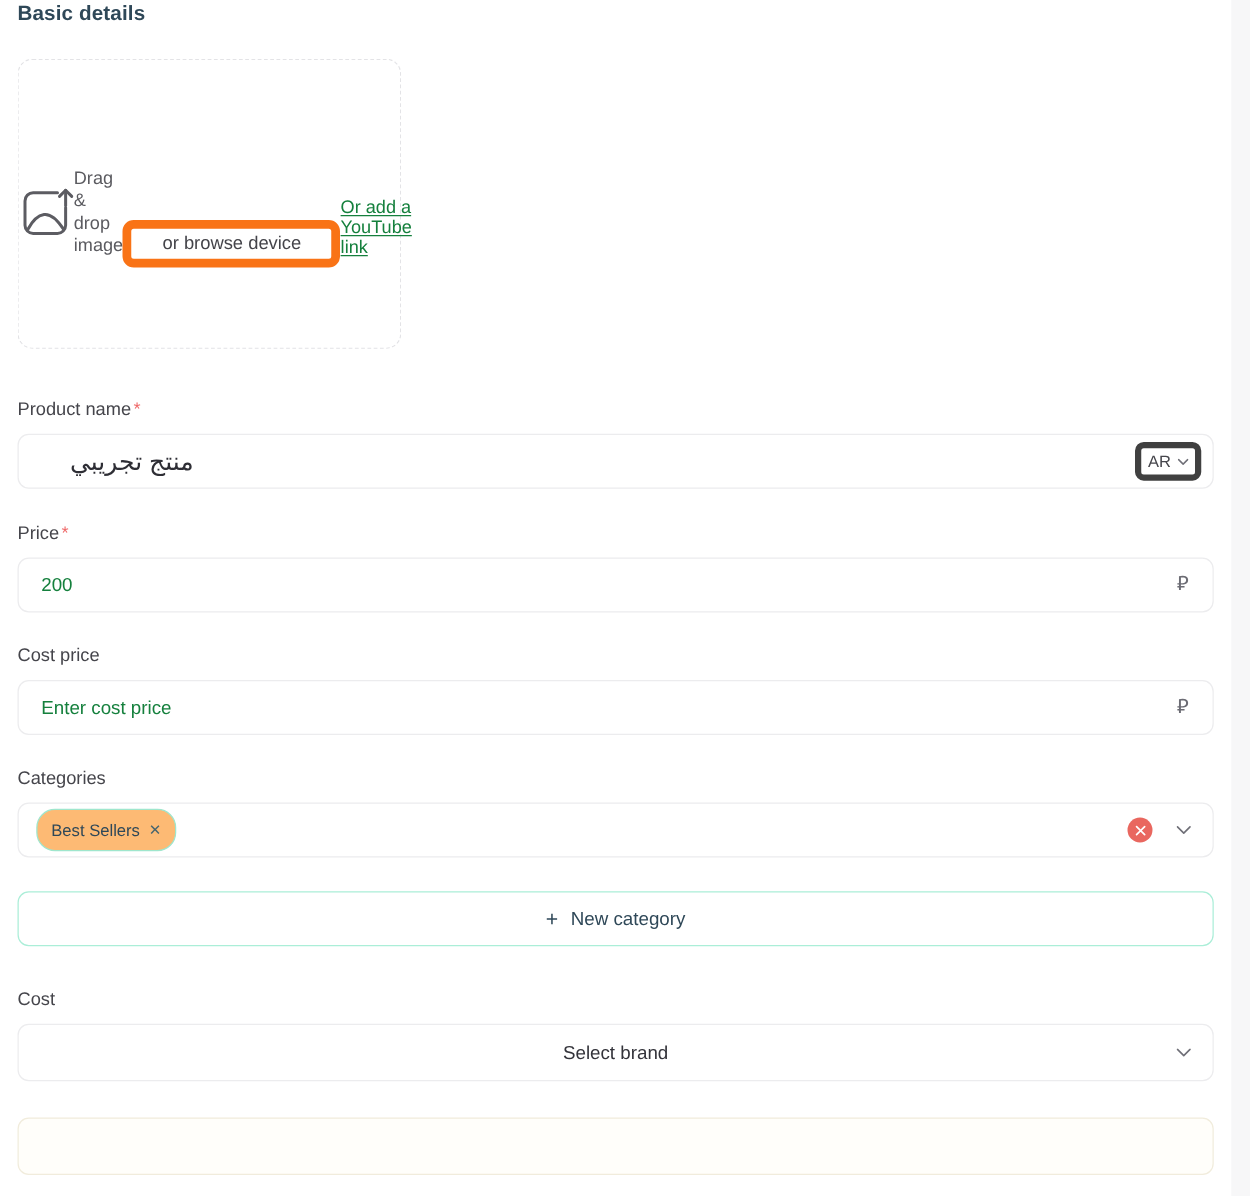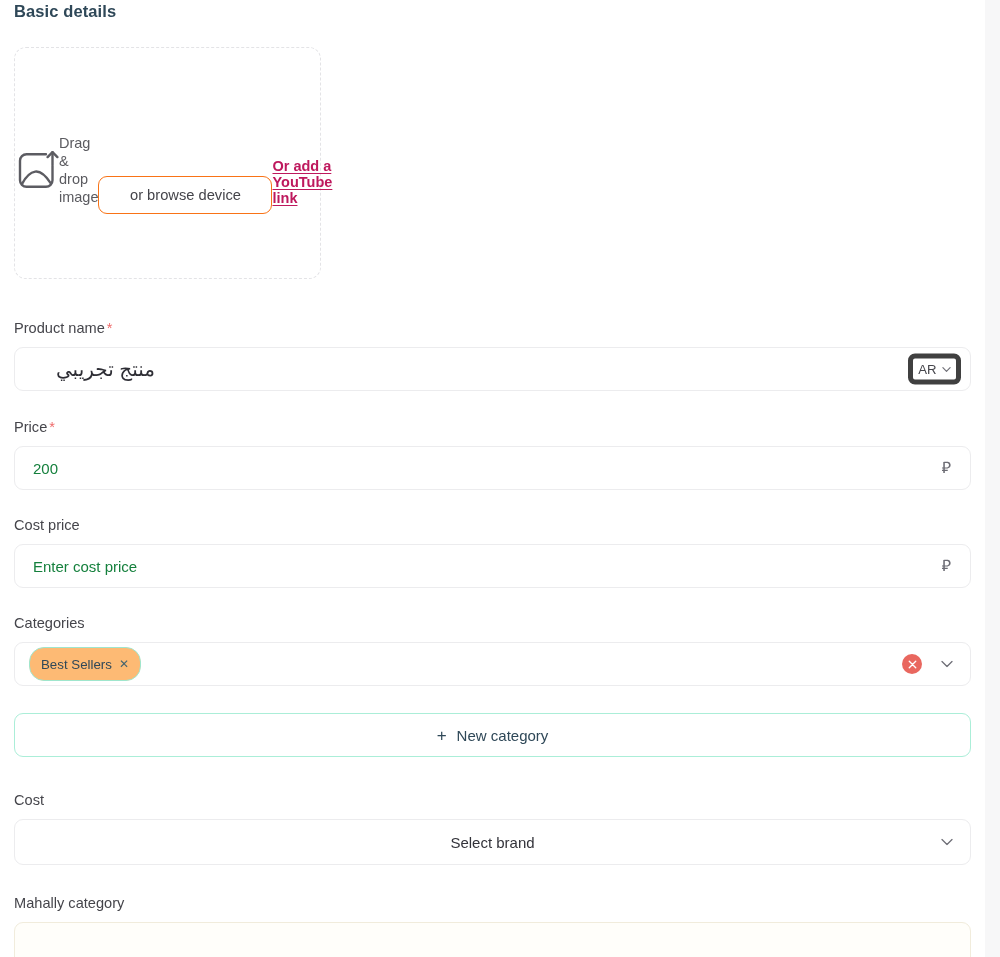--- a/index.html
+++ b/index.html
@@ -67,41 +67,40 @@
   }
   .dz-label {
     font-size: 14.5px;
     color: #5b5b60;
     margin-bottom: 14px;
     line-height: 18px;
   }
   .dz-browse {
     min-width: 174px;
     height: 38px;
-    border: 1px solid #f97316;
+    border: 7px solid #f97316;
     border-radius: 9px;
     background: #fff;
     display: flex;
     align-items: center;
     justify-content: center;
     font-size: 14.7px;
     color: #44444a;
     font-family: "Liberation Sans", sans-serif;
     cursor: pointer;
     padding: 0 16px;
     margin-top: 36px;
   }
   .dz-youtube {
     margin-top: 10px;
     font-size: 14.5px;
-    color: #be185d;
+    color: #15803d;
     text-decoration: underline;
     text-underline-offset: 2px;
     cursor: pointer;
-    font-weight: bold;
   }
 
   
   .field { margin-top: 0; }
   .field-label {
     font-size: 14.6px;
     color: #45454b;
     line-height: 18px;
     margin-bottom: 10px;
     display: block;
@@ -354,19 +353,18 @@
             <svg width="12" height="7" viewBox="0 0 12 7">
               <path d="M1 1L6 6L11 1" stroke="#6f6f77" stroke-width="1.3" fill="none" stroke-linecap="round" stroke-linejoin="round"></path>
             </svg>
           </span>
         </div>
       </div>
 
       <div class="spacer-24" style="height:29px"></div>
 
       <div class="field">
-        <label class="field-label">Mahally category</label>
         <div class="mahally-field"></div>
       </div>
 
     </div>
   </div>
 </div>
 
 </body></html>

